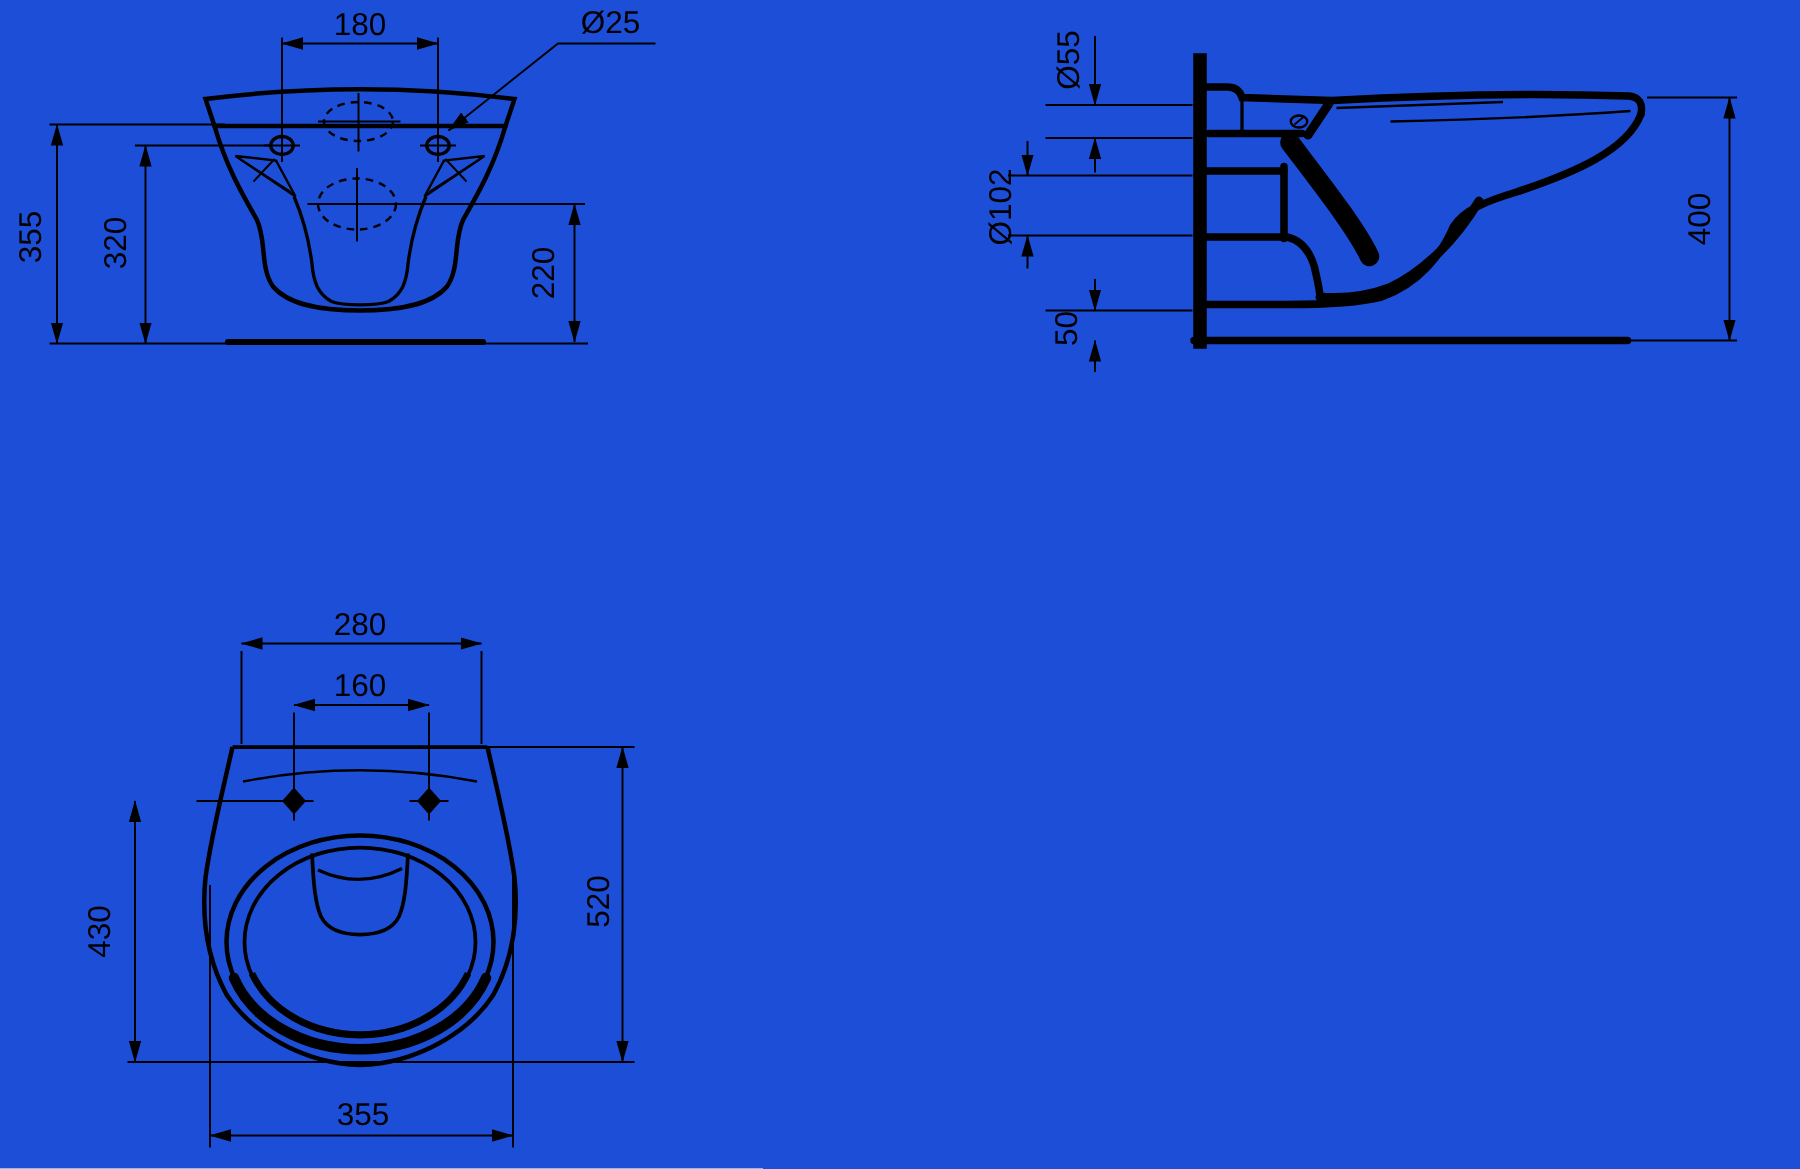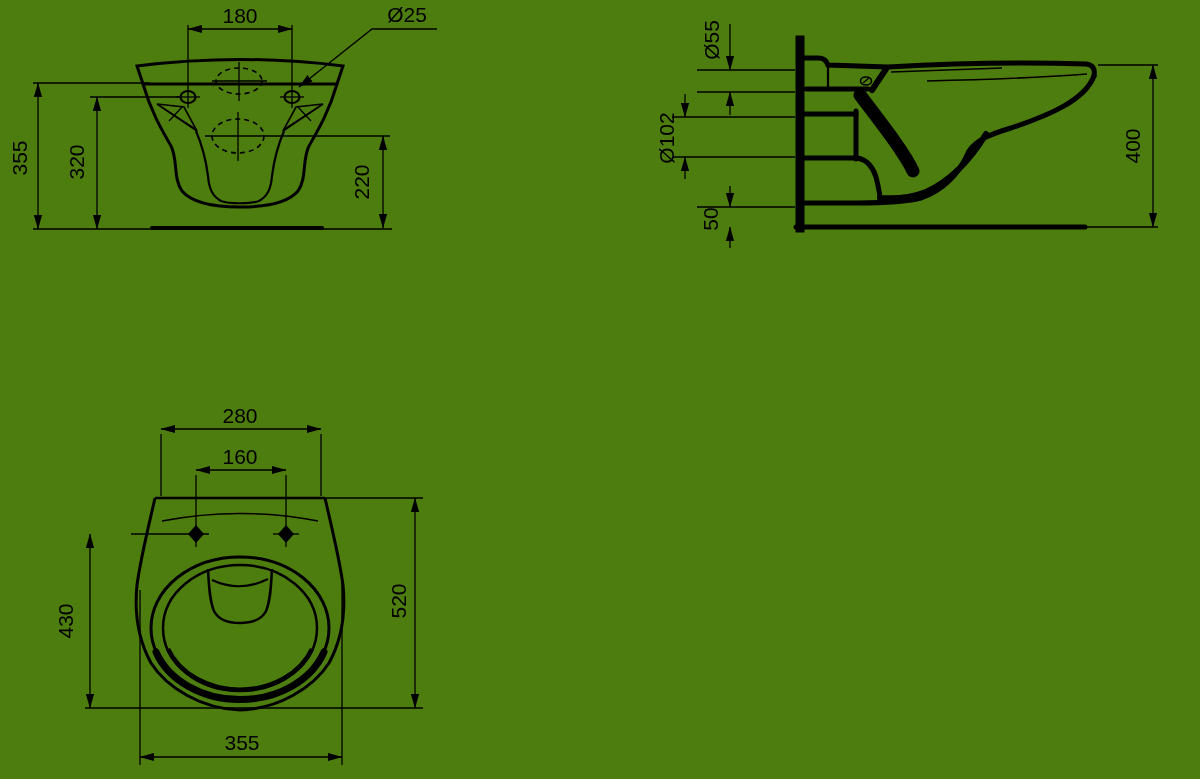--- a/index.html
+++ b/index.html
@@ -1,16 +1,16 @@
 <!DOCTYPE html>
 <html><head>
 <meta charset="utf-8">
 <style>
   html,body{margin:0;padding:0;background:#ffffff;}
-  .canvas{position:relative;width:1200px;height:779px;background:#4d7c0f;overflow:hidden;
+  .canvas{position:relative;width:1200px;height:779px;background:#1d4ed8;overflow:hidden;
           font-family:"Liberation Sans", sans-serif;}
   svg{display:block;}
   
   .xl  {stroke:#000;stroke-width:1.3;fill:none;}
   .dim {stroke:#000;stroke-width:1.3;fill:none;}
   .o16 {stroke:#000;stroke-width:1.6;fill:none;}
   .o2  {stroke:#000;stroke-width:2.2;fill:none;}
   .o25 {stroke:#000;stroke-width:2.5;fill:none;}
   .o3  {stroke:#000;stroke-width:3;fill:none;}
   .o45 {stroke:#000;stroke-width:4.5;fill:none;}

